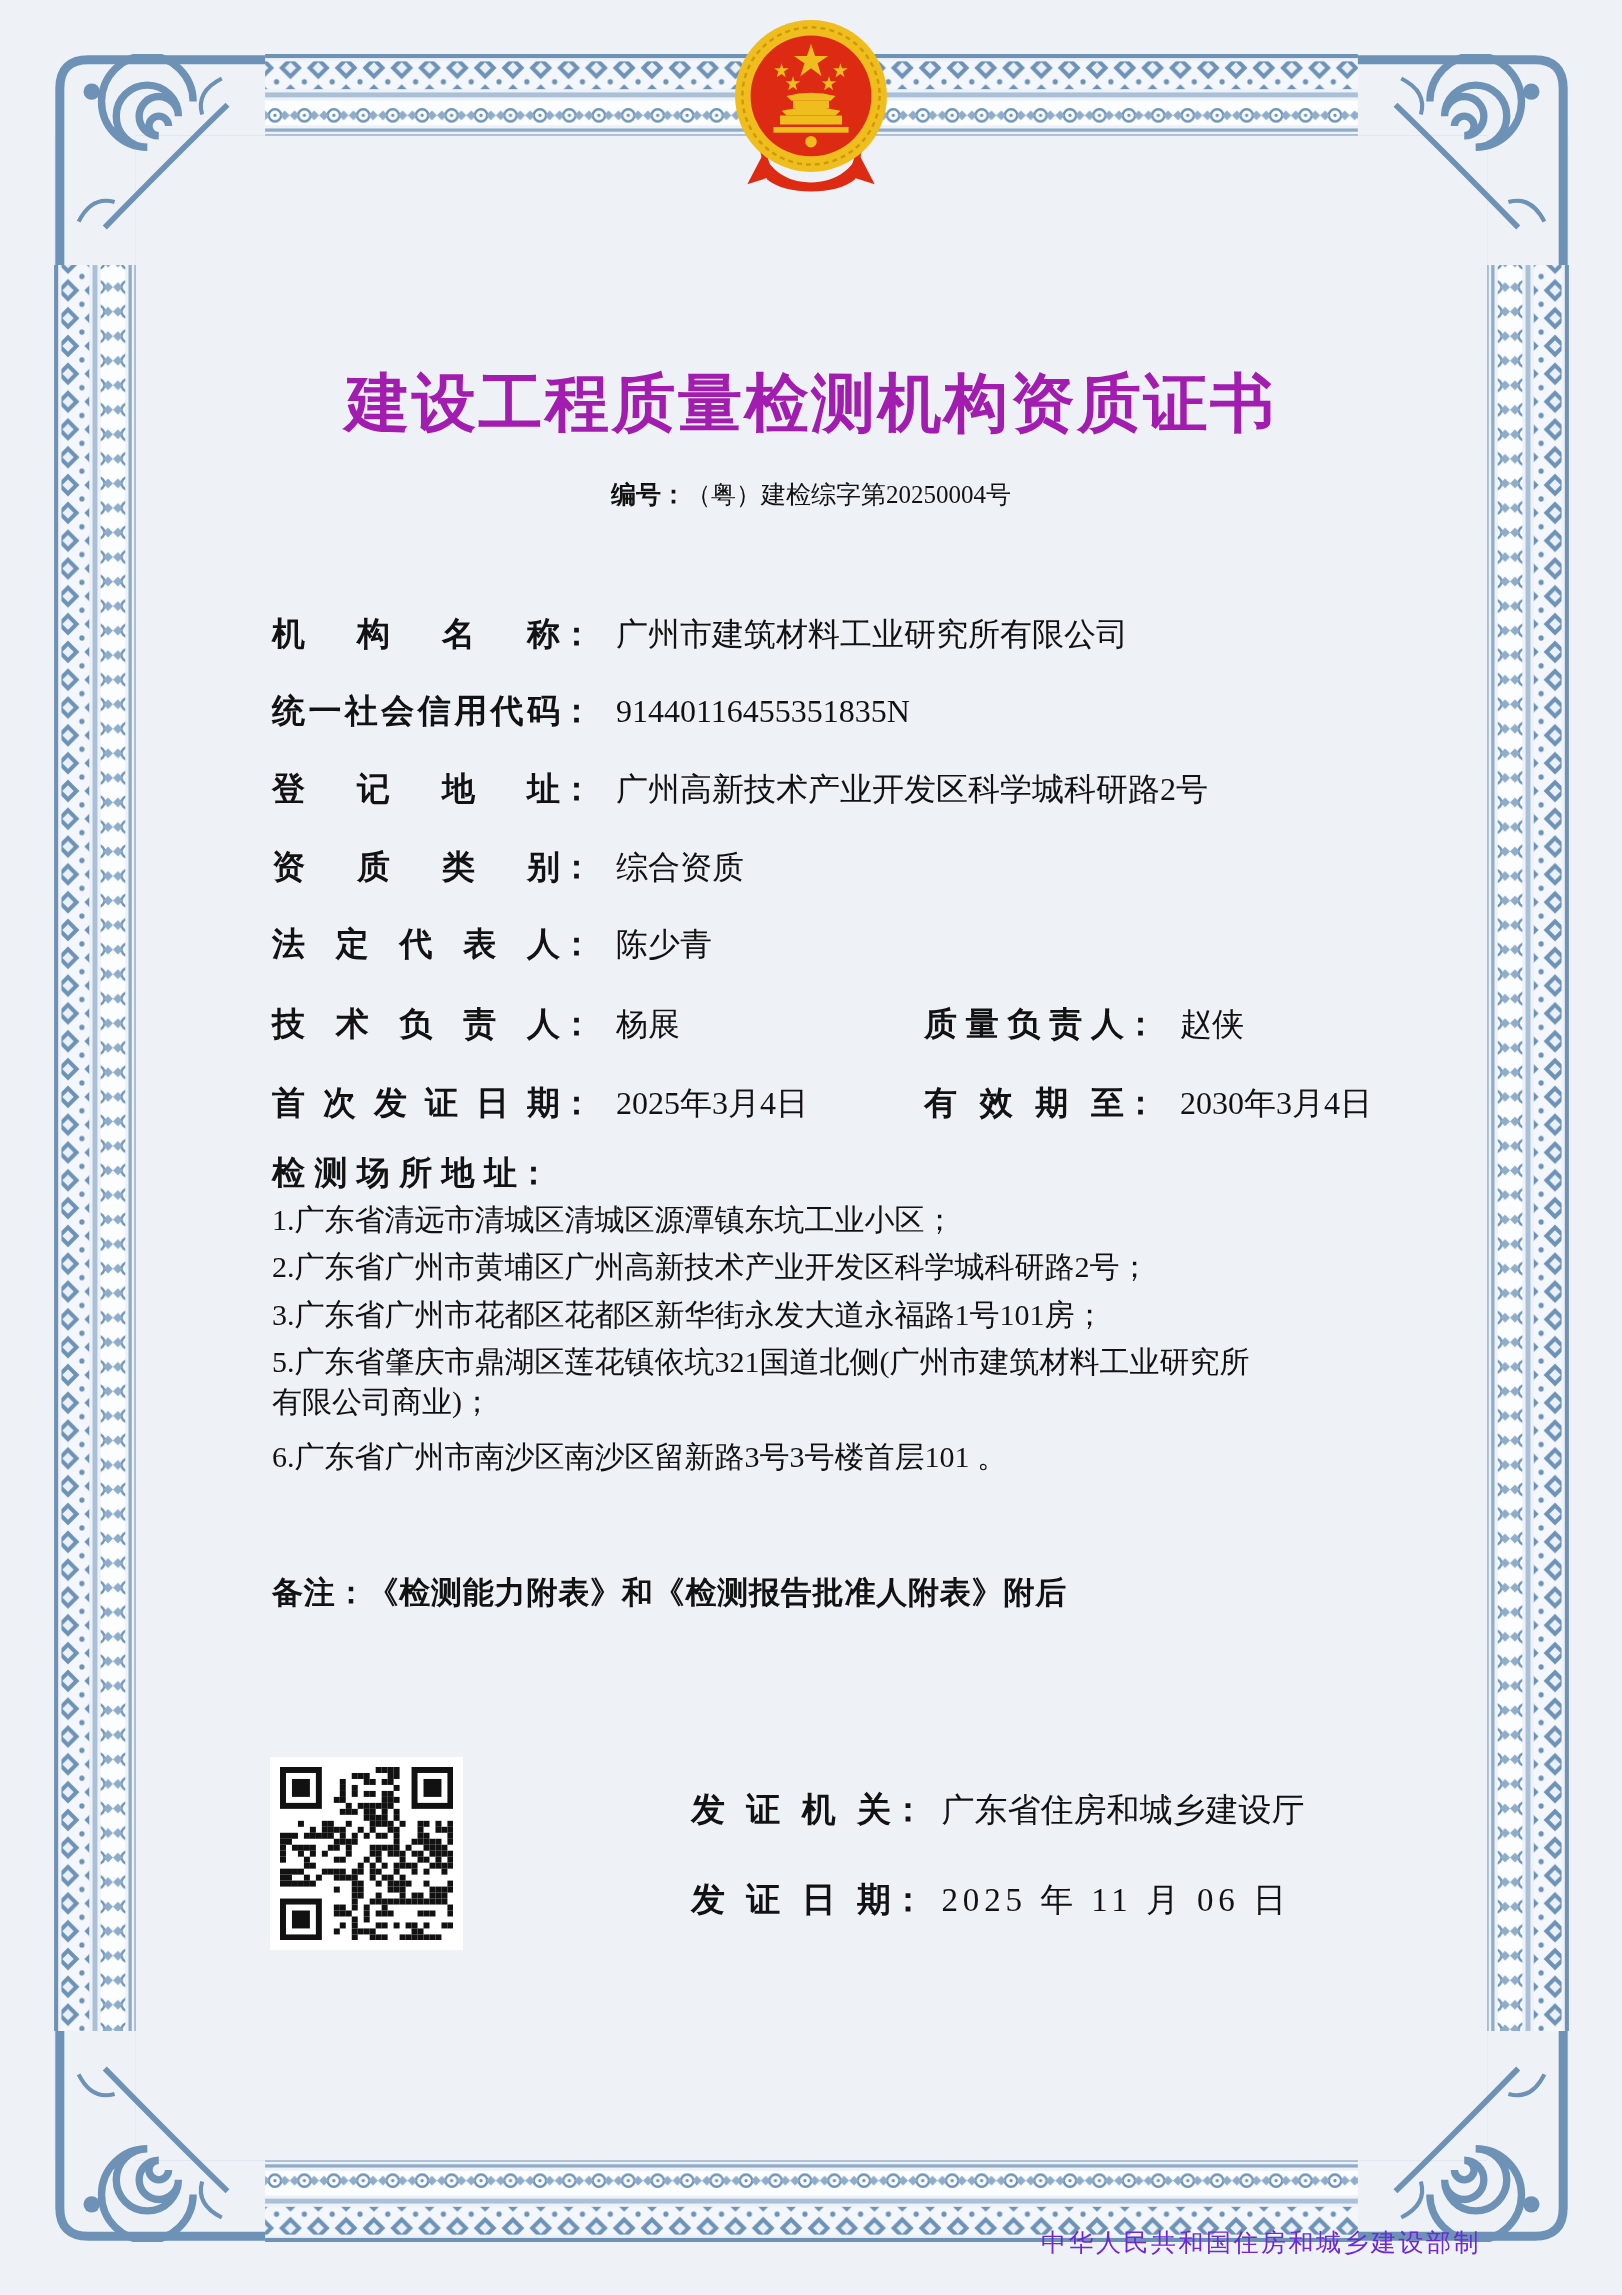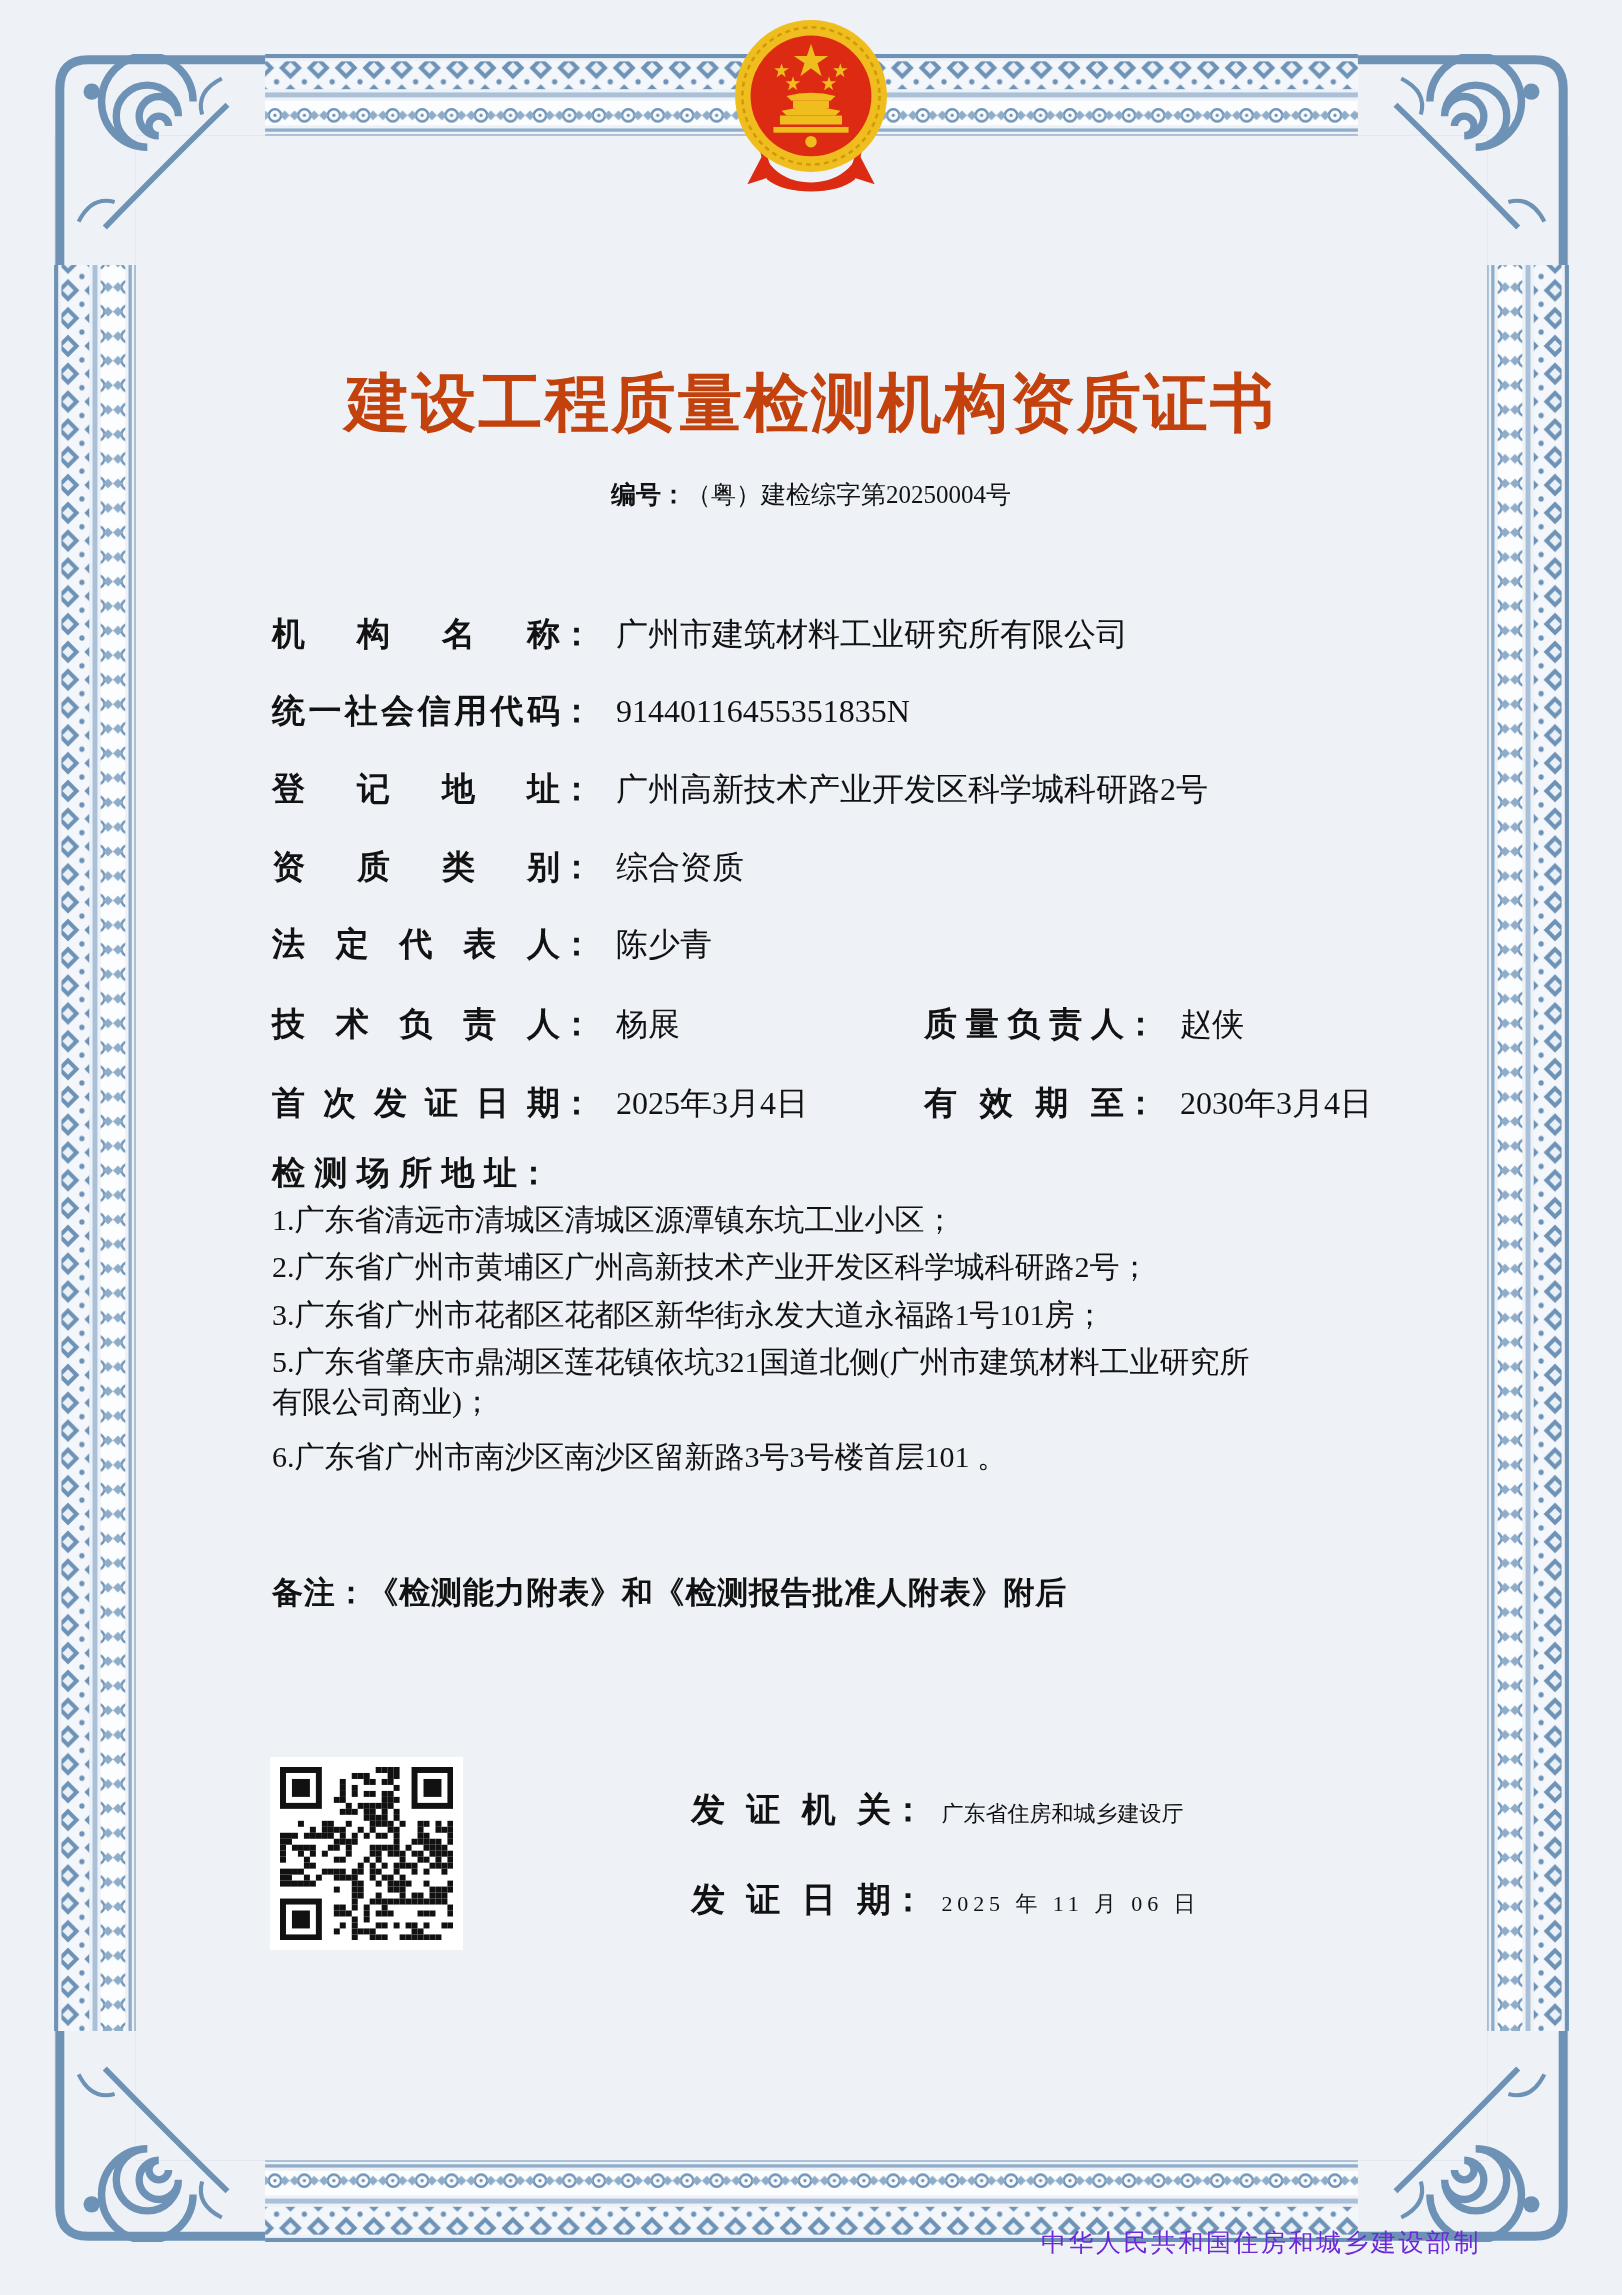--- a/index.html
+++ b/index.html
@@ -19,21 +19,21 @@
     color:var(--ink);
   }
   .abs{position:absolute;}
   
   .frame{position:absolute;left:54px;top:54px;width:1515px;height:2188px;}
   
   .emblem{position:absolute;left:50%;top:11.4px;transform:translateX(-50%);
     width:177px;height:196px;z-index:5;}
   
   .title{position:absolute;top:360px;left:0;right:0;text-align:center;
-    font-size:64px;font-weight:900;letter-spacing:2.5px;color:#c2410c;}
+    font-size:64px;font-weight:900;letter-spacing:2.5px;color:#a21caf;}
   .serial{position:absolute;top:478px;left:0;right:0;text-align:center;
     font-size:25px;white-space:nowrap;}
   .serial .s-lbl{font-weight:700;}
   .serial .s-val{font-family:"Liberation Serif","DejaVu Serif",serif;}
   
   .row{position:absolute;left:272px;white-space:nowrap;}
   .lbl{font-weight:700;font-size:33px;}
   .colon{font-weight:700;font-size:33px;}
   .jl{display:inline-block;text-align:justify;text-align-last:justify;
       -moz-text-align-last:justify;white-space:normal;vertical-align:bottom;}
@@ -46,21 +46,21 @@
   .sites{position:absolute;left:272px;top:1200px;width:985px;
     font-family:"Liberation Serif","DejaVu Serif",serif;font-size:30px;line-height:40px;}
   .site{margin-bottom:7.4px;}
   
   .note{position:absolute;left:272px;top:1572px;font-size:31px;font-weight:700;letter-spacing:0.8px;}
   
   .qr{position:absolute;left:270px;top:1757px;width:193px;height:193px;
     background:#ffffff;padding:9.8px;box-sizing:border-box;}
   .issuer-row{position:absolute;left:691px;white-space:nowrap;}
   .issuer-row .lbl,.issuer-row .colon{font-size:34px;}
-  .issuer-row .val{font-size:22px;margin-left:16.4px;}
+  .issuer-row .val{font-size:33px;margin-left:16.4px;}
   .spread{letter-spacing:4.9px;}
   
   .footer{position:absolute;right:141px;top:2226px;
     font-family:"Liberation Serif","DejaVu Serif",serif;
     font-size:25px;letter-spacing:2.5px;color:#6d28d9;}
 </style>
 </head>
 <body>
 
 <svg class="frame" viewBox="0 0 1852 2675" width="1515" height="2188" xmlns="http://www.w3.org/2000/svg">

